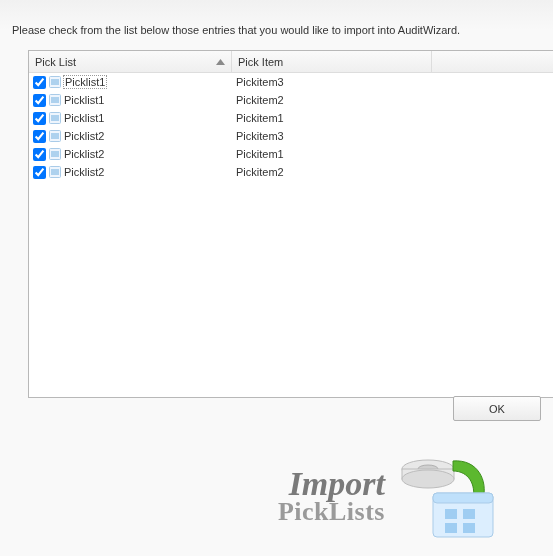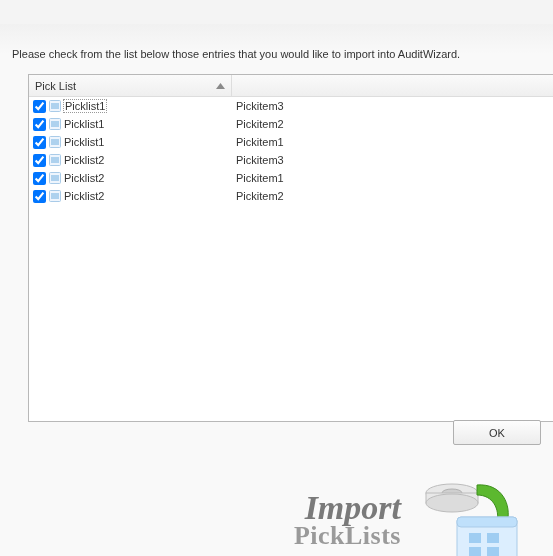--- a/index.html
+++ b/index.html
@@ -12,21 +12,20 @@
     color: #333;
   }
   .dialog {
     width: 553px; height: 556px;
     background: linear-gradient(#f1f1f1, #f9f9f9 30px);
     position: relative;
   }
   .instruction {
     padding: 24px 12px 14px 12px;
     color: #333;
-    margin-top: 24px;
   }
   .grid {
     margin: 0 28px;
     width: 529px;
     height: 348px;
     background: #fff;
     border: 1px solid #b8b8b8;
   }
   .grid-header {
     display: flex;
@@ -96,22 +95,22 @@
     cursor: pointer;
   }
   .footer-art {
     position: absolute;
     left: 0; right: 0;
     bottom: 0;
     height: 120px;
     display: flex;
     align-items: center;
     justify-content: flex-end;
-    padding-right: 26px;
-    gap: 16px;
+    padding-right: 50px;
+    gap: 8px;
     margin-left: 36px;
   }
   .footer-text {
     text-align: right;
     line-height: 1;
   }
   .footer-text .big {
     font-family: Georgia, 'Times New Roman', serif;
     font-size: 34px;
     font-style: italic;
@@ -141,20 +140,23 @@
   <div class="grid">
     <div class="grid-header">
       <div class="gh-col col0">
         <span>Pick List</span>
         <span class="sort-icon">
           <svg width="9" height="6" viewBox="0 0 9 6">
               <polygon points="4.5,0 9,6 0,6" fill="#8a8a8a"></polygon>
             </svg>
         </span>
       </div>
+      <div class="gh-col col1">
+        <span>Pick Item</span>
+      </div>
       <div class="gh-col col2">
         <span></span>
       </div>
     </div>
     <div class="grid-body" id="grid-body">
         <div class="row">
           <div class="c0">
             <input type="checkbox" checked="" style="">
             <span class="mini-icon">
               <svg viewBox="0 0 12 12">

